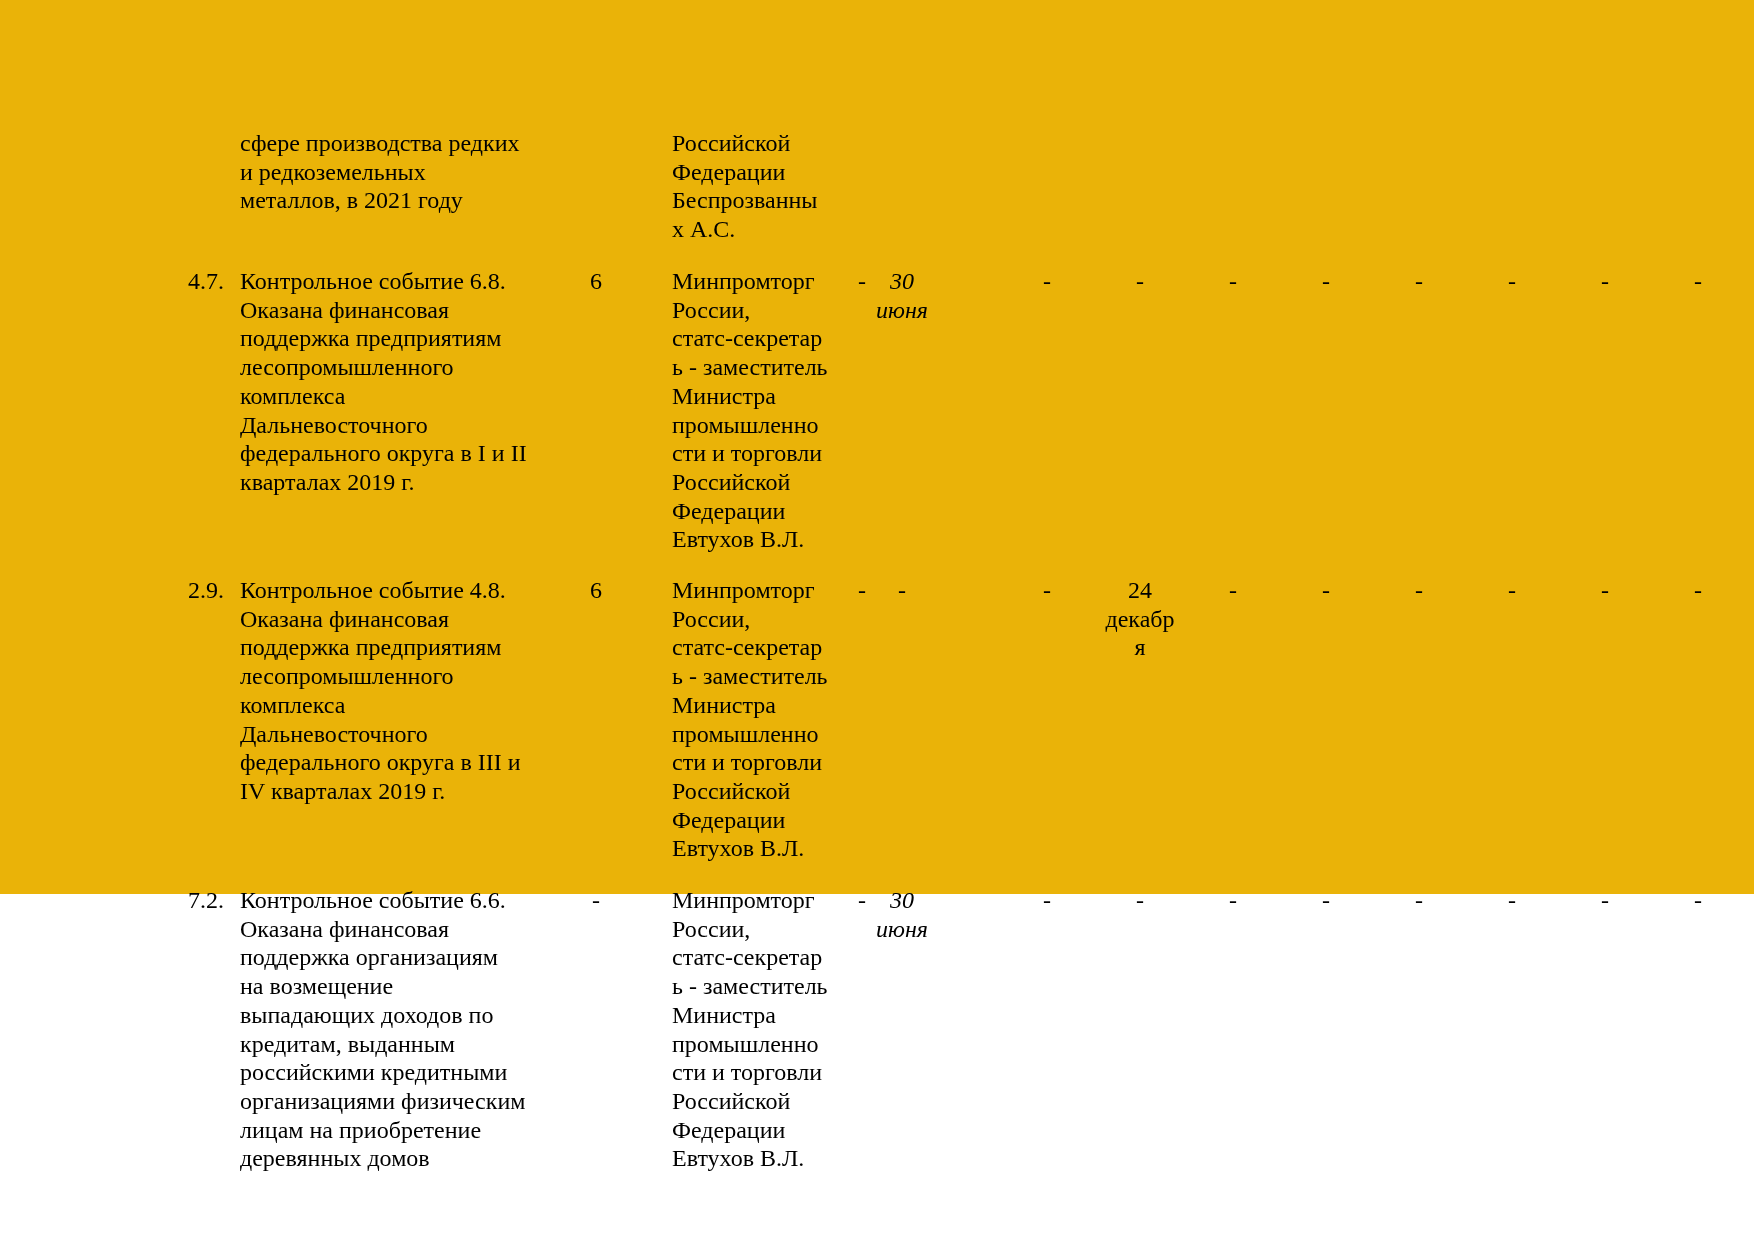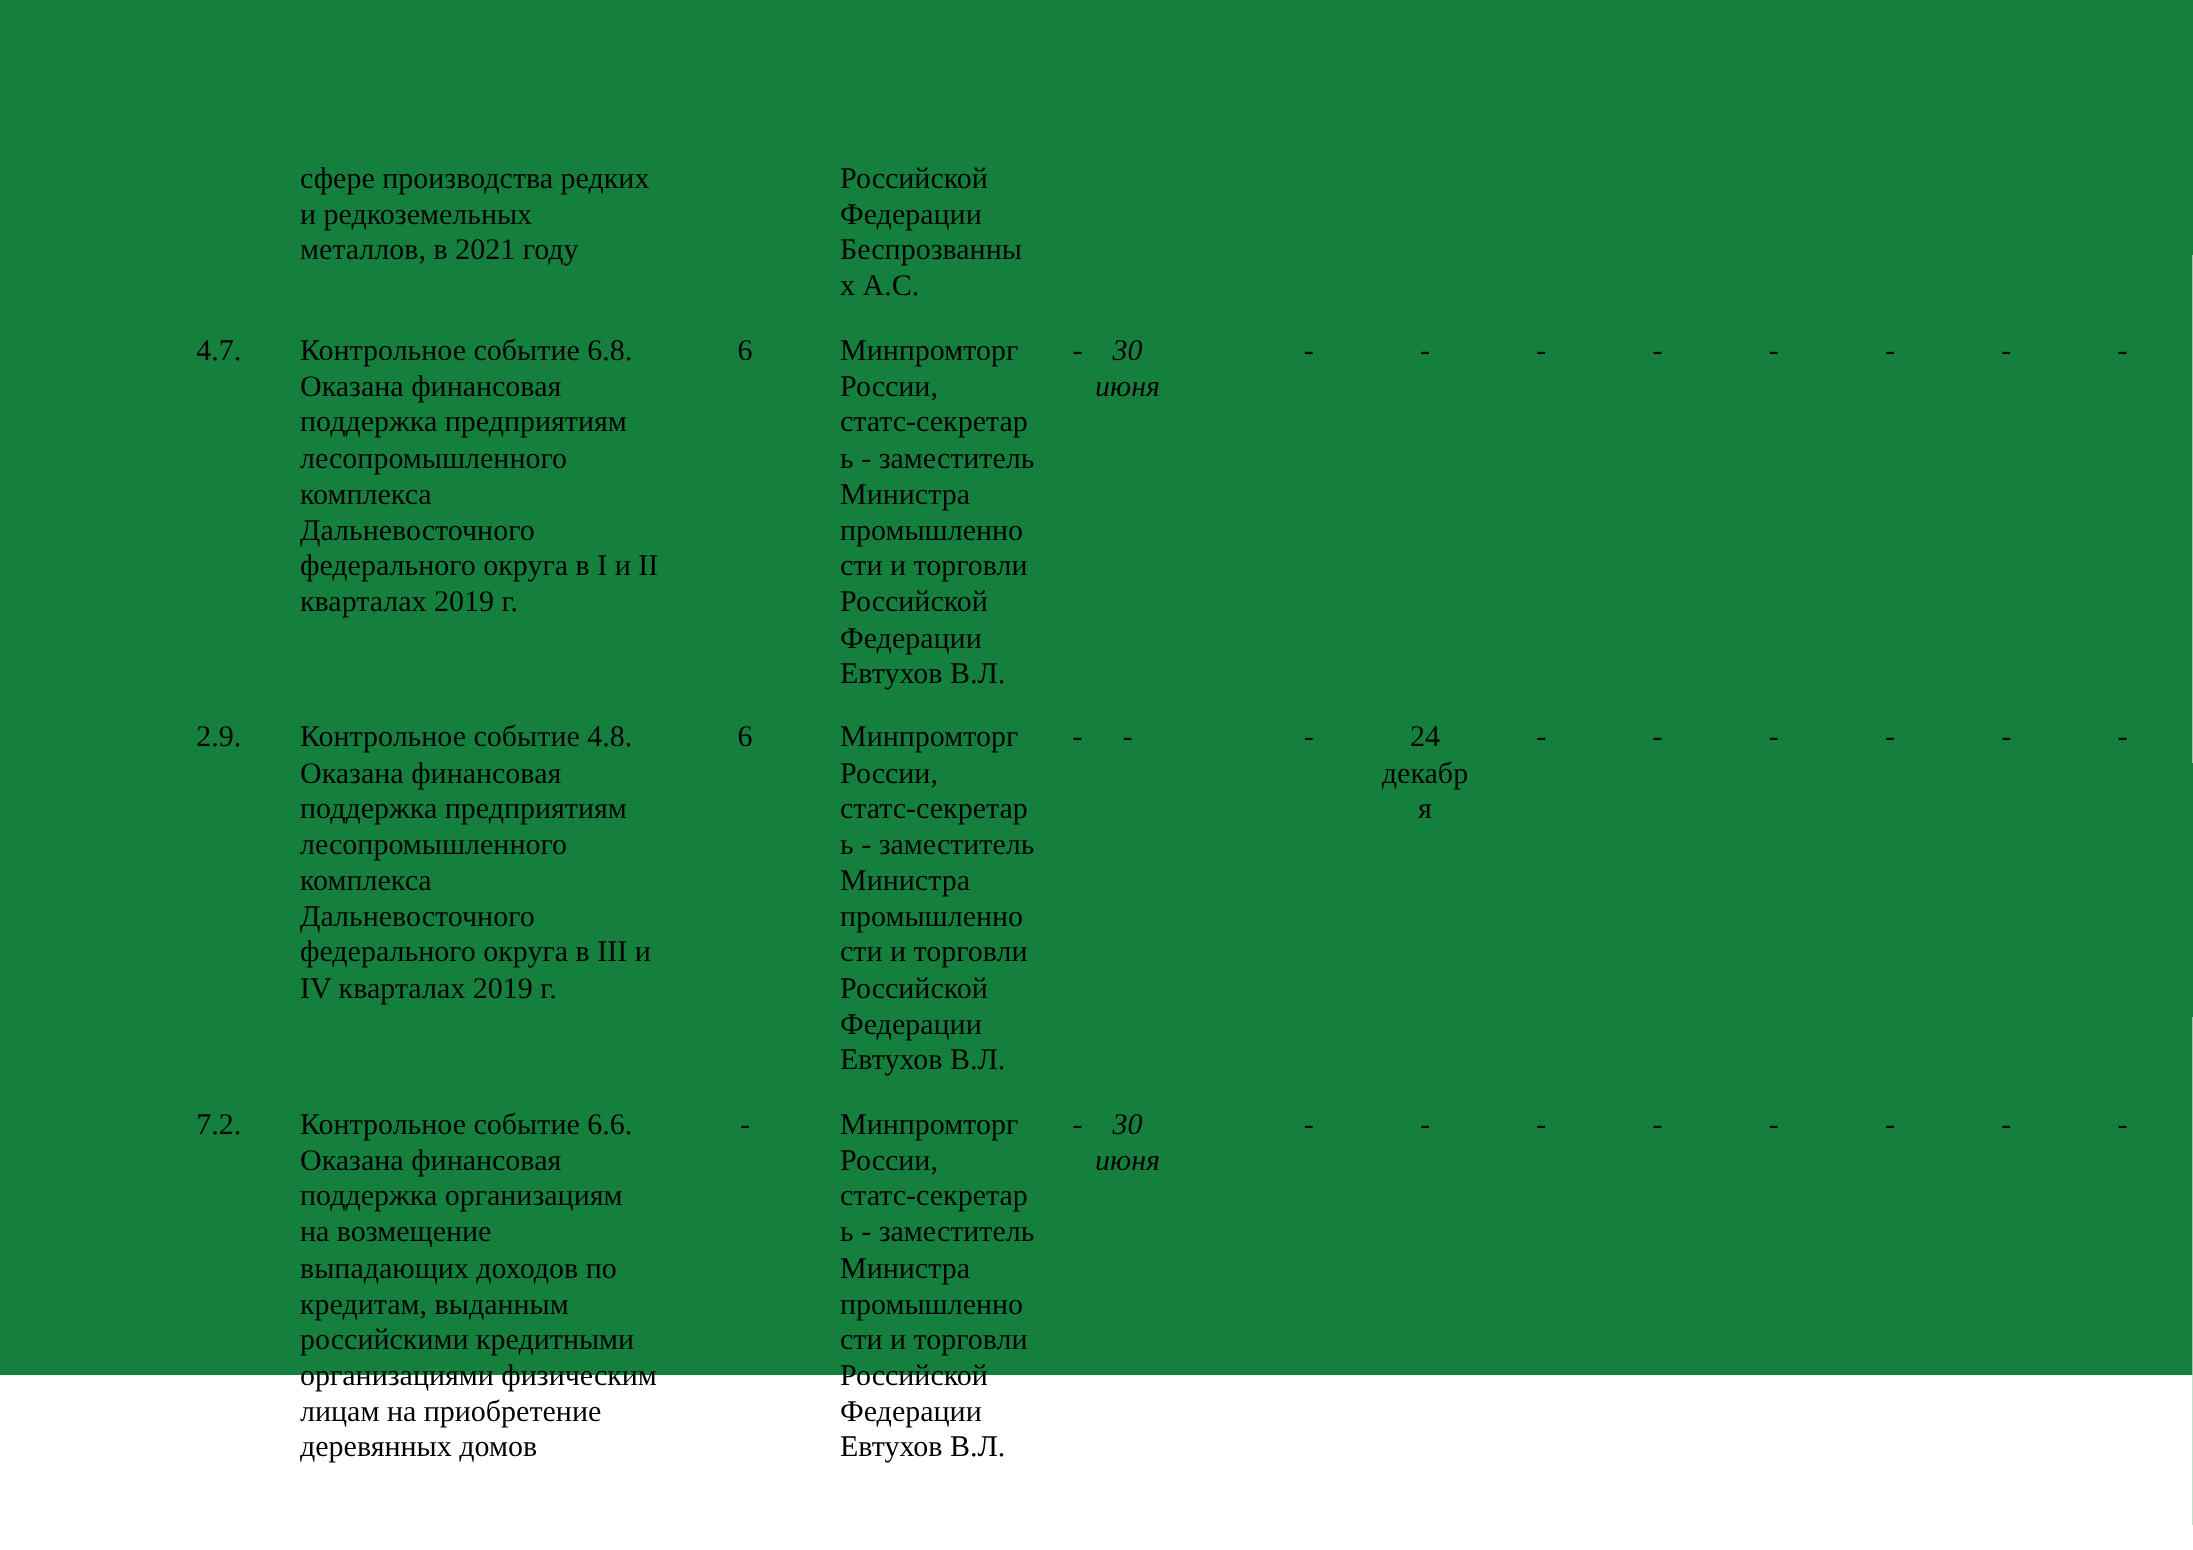--- a/index.html
+++ b/index.html
@@ -11,28 +11,28 @@
     overflow: hidden;
     font-family: "Liberation Serif", "DejaVu Serif", serif;
     font-size: 24px;
     line-height: 28.7px;
     color: #000000;
   }
   .page {
     position: absolute;
     left: 0; top: 0;
     width: 1754px;
-    height: 1100px;
-    background: #15803d;
+    height: 894px;
+    background: #eab308;
   }
   .row { position: absolute; left: 0; width: 1754px; }
   .cell { position: absolute; top: 0; white-space: pre-line; }
 
   
-  .c-num   { left: 157px;  width: 80px;  }
+  .c-num   { left: 144px;  width: 80px; text-align: right;  }
   .c-event { left: 240px;  width: 348px; }
   .c-qty   { left: 558px;  width: 76px;  text-align: center; }
   .c-exec  { left: 648px;  width: 185px; margin-left: 24px; }
   .c-p     { width: 92px; text-align: center; }
   .p1  { left: 816px;  }
   .p2  { left: 856px; font-style: italic;  }
   .p3  { left: 1001px; }
   .p4  { left: 1094px; }
   .p5  { left: 1187px; }
   .p6  { left: 1280px; }

